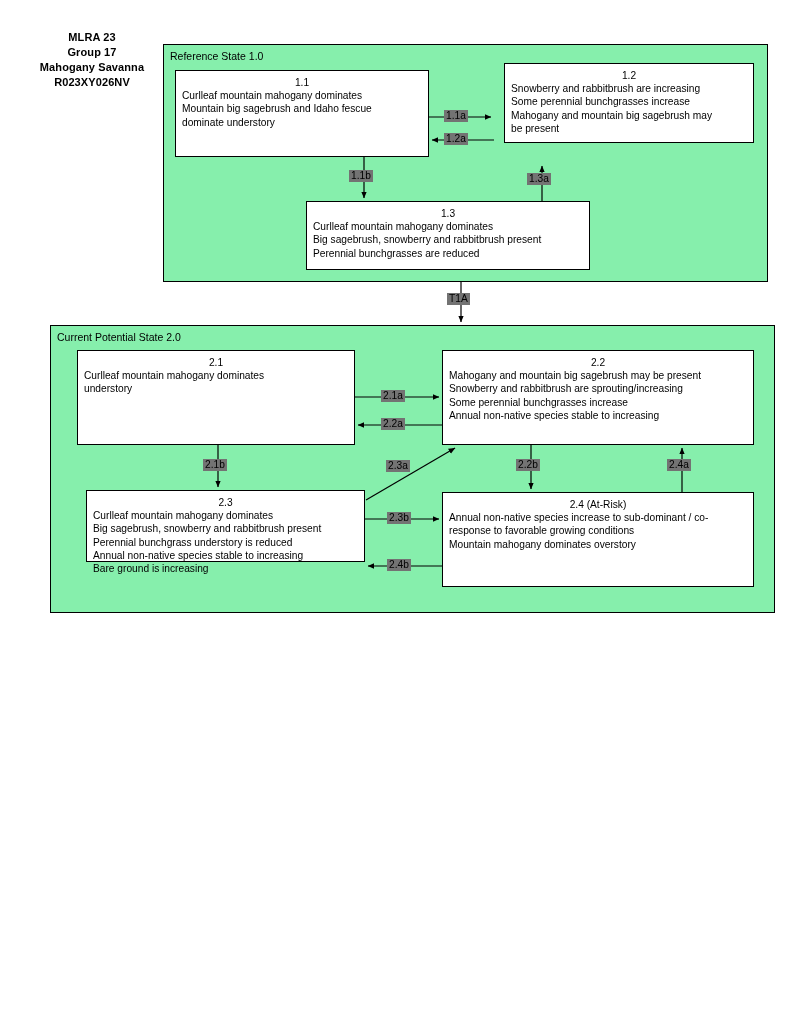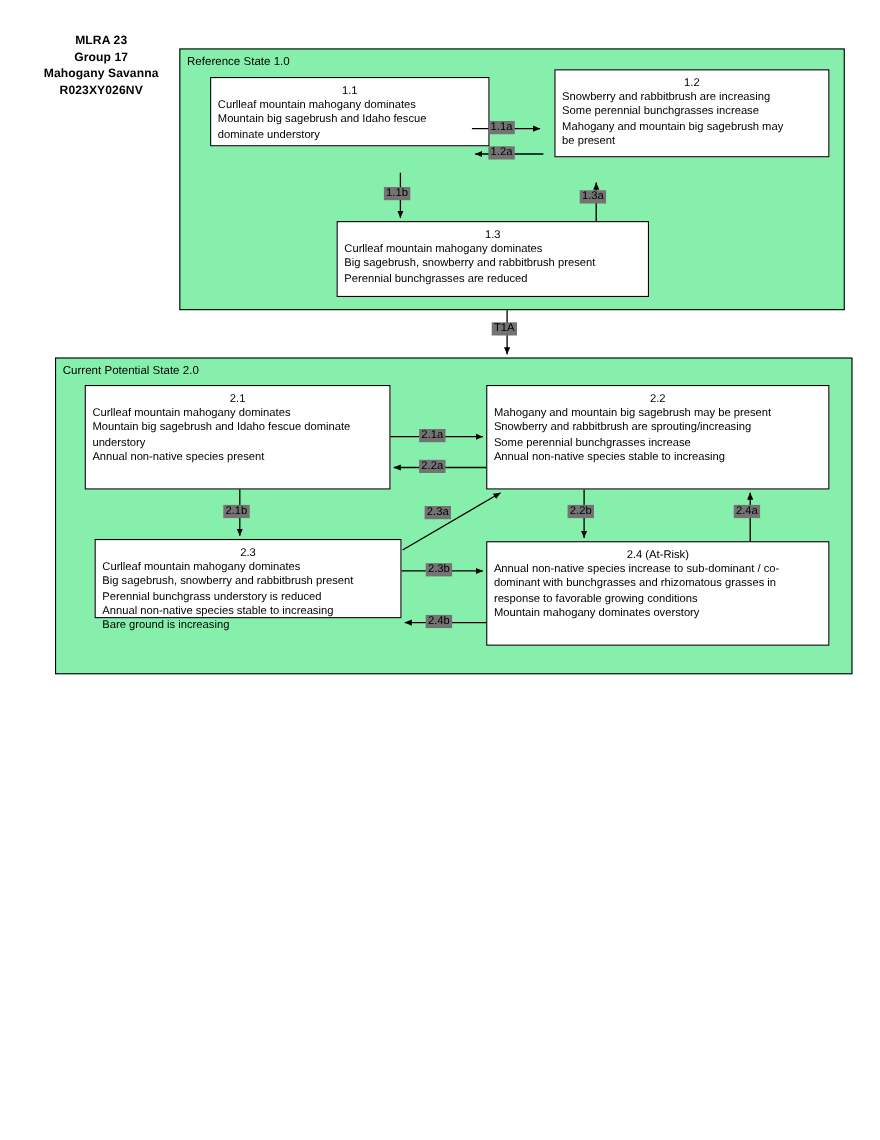--- a/index.html
+++ b/index.html
@@ -94,21 +94,21 @@
     <div>MLRA 23</div>
     <div>Group 17</div>
     <div>Mahogany Savanna</div>
     <div>R023XY026NV</div>
   </div>
 
   <div class="abs state-container" style="left:163px; top:44px; width:605px; height:238px;">
     <div class="state-label" style="left:6px; top:5px;">Reference State 1.0</div>
   </div>
 
-  <div class="abs phase-box" style="left:175px; top:70px; width:254px; height:63px;margin-left:16px;">
+  <div class="abs phase-box" style="left:175px; top:70px; width:254px; height:87px;">
     <span class="phase-num">1.1</span>
     <span class="phase-lines">
       <span>Curlleaf mountain mahogany dominates</span>
       <span>Mountain big sagebrush and Idaho fescue</span>
       <span>dominate understory</span>
     </span>
   </div>
 
   <div class="abs phase-box" style="left:494px; top:63px; width:250px; height:80px;margin-left:10px;">
     <span class="phase-num">1.2</span>
@@ -130,23 +130,21 @@
   </div>
 
   <div class="abs state-container" style="left:50px; top:325px; width:725px; height:288px;">
     <div class="state-label" style="left:6px; top:5px;">Current Potential State 2.0</div>
   </div>
 
   <div class="abs phase-box" style="left:77px; top:350px; width:278px; height:95px;">
     <span class="phase-num">2.1</span>
     <span class="phase-lines">
       <span>Curlleaf mountain mahogany dominates</span>
-      <span>Mountain big sagebrush and Idaho fescue dominate</span>
       <span>understory</span>
-      <span>Annual non-native species present</span>
     </span>
   </div>
 
   <div class="abs phase-box" style="left:442px; top:350px; width:312px; height:95px;">
     <span class="phase-num">2.2</span>
     <span class="phase-lines">
       <span>Mahogany and mountain big sagebrush may be present</span>
       <span>Snowberry and rabbitbrush are sprouting/increasing</span>
       <span>Some perennial bunchgrasses increase</span>
       <span>Annual non-native species stable to increasing</span>
@@ -161,21 +159,20 @@
       <span>Perennial bunchgrass understory is reduced</span>
       <span>Annual non-native species stable to increasing</span>
       <span>Bare ground is increasing</span>
     </span>
   </div>
 
   <div class="abs phase-box" style="left:442px; top:492px; width:312px; height:95px;">
     <span class="phase-num">2.4 (At-Risk)</span>
     <span class="phase-lines">
       <span>Annual non-native species increase to sub-dominant / co-</span>
-      <span>dominant with bunchgrasses and rhizomatous grasses in</span>
       <span>response to favorable growing conditions</span>
       <span>Mountain mahogany dominates overstory</span>
     </span>
   </div>
 
   <svg id="connectors" viewBox="0 0 800 1036">
     <defs>
       <marker id="arrowhead" markerWidth="7" markerHeight="7" refX="6.4" refY="3.1" orient="auto" markerUnits="userSpaceOnUse">
         <path d="M0,0.3 L6.6,3.1 L0,5.9 z" fill="#000"></path>
       </marker>

